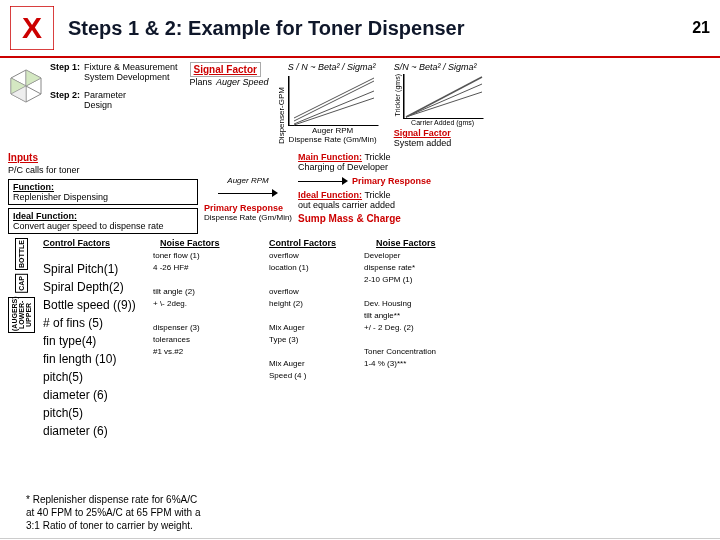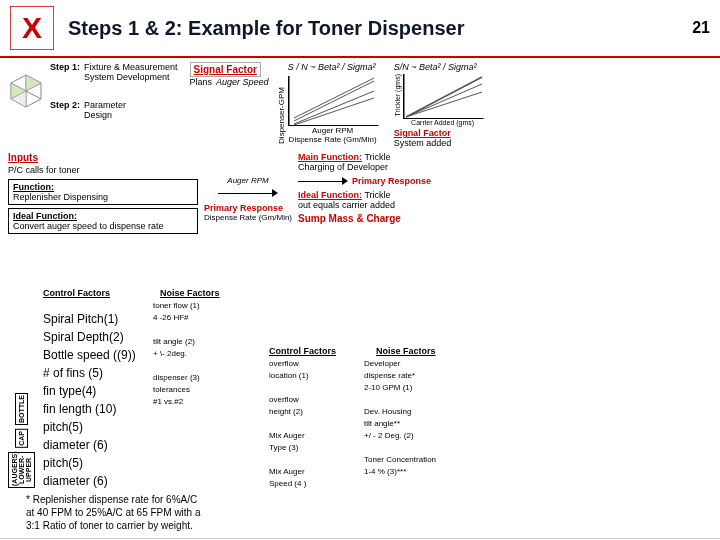--- a/index.html
+++ b/index.html
@@ -83,21 +83,20 @@
     #middle-section {
       display: flex;
       gap: 6px;
       margin-bottom: 4px;
     }
 
     #bottom-section {
       display: flex;
       gap: 4px;
       flex: 1;
-      align-items: flex-end;
     }
 
     .v-label {
       writing-mode: vertical-rl;
       transform: rotate(180deg);
       font-size: 8px;
       font-weight: bold;
       border: 1px solid #000;
       padding: 1px 2px;
       margin-bottom: 2px;
@@ -150,21 +149,21 @@
         <line x1="33" y1="26" x2="18" y2="18" stroke="#888" stroke-width="1"></line>
         <line x1="18" y1="34" x2="18" y2="18" stroke="#888" stroke-width="1"></line>
         <line x1="3" y1="26" x2="18" y2="18" stroke="#888" stroke-width="1"></line>
         <line x1="3" y1="10" x2="18" y2="18" stroke="#888" stroke-width="1"></line>
 
         <polygon points="18,18 18,2 33,10" fill="#d4e8c2" stroke="#888" stroke-width="0.5"></polygon>
         <polygon points="18,18 3,10 3,26" fill="#d4e8c2" stroke="#888" stroke-width="0.5"></polygon>
         <polygon points="18,18 18,34 3,26" fill="#eee" stroke="#888" stroke-width="0.5"></polygon>
       </svg>
       <div>
-        <div style="display:flex;gap:4px;margin-bottom:18px;">
+        <div style="display:flex;gap:4px;margin-bottom:8px;">
           <span style="font-weight:bold;font-size:9px;">Step 1:</span>
           <span style="font-size:9px;">Fixture &amp; Measurement<br>System Development</span>
         </div>
         <div style="display:flex;gap:4px;">
           <span style="font-weight:bold;font-size:9px;">Step 2:</span>
           <span style="font-size:9px;">Parameter<br>Design</span>
         </div>
       </div>
     </div>
 

